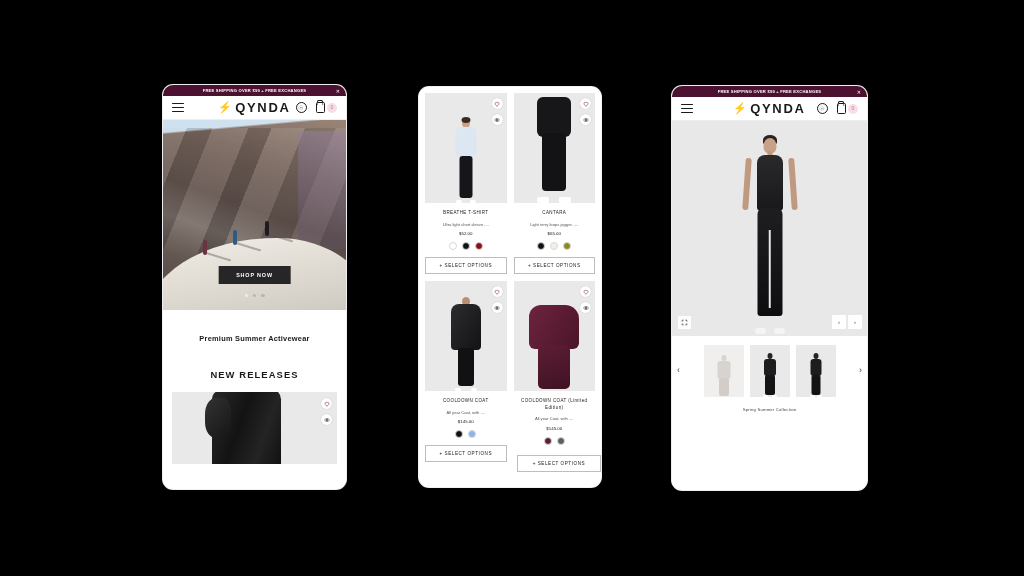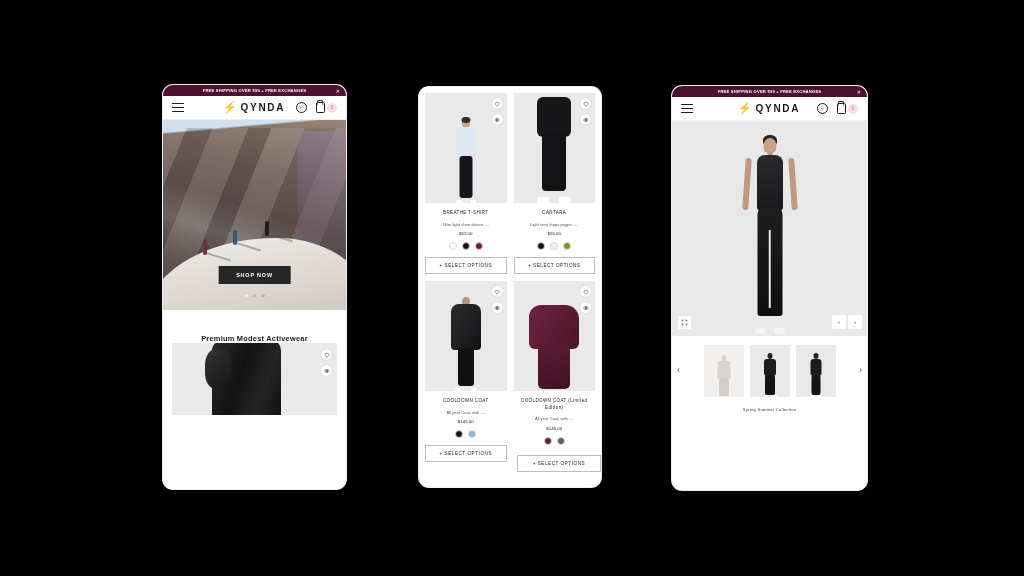--- a/index.html
+++ b/index.html
@@ -37,21 +37,21 @@
     padding: 0 9px; border-bottom: 1px solid #eee; position: relative;
   }
   .burger { width: 12px; display:flex; flex-direction: column; gap: 2.4px; }
   .burger i { display:block; height:1.4px; background:#1a1a1a; border-radius:1px; }
   .logo {
     position: absolute; left: 50%; transform: translateX(-50%);
     display: flex; align-items: center; gap: 3px;
   }
   .logo-mark { font-size: 11px; color:#1a1a1a; line-height:1; font-weight:700; }
   .logo-text {
-    font-size: 10px; font-weight: 700; letter-spacing: 1.7px; color: #1a1a1a;
+    font-size: 13px; font-weight: 700; letter-spacing: 1.7px; color: #1a1a1a;
   }
   .hdr-right { margin-left: auto; display: flex; align-items: center; gap: 9px; }
   .ico-acct {
     width: 11px; height: 11px; border-radius: 50%; border: 1.1px solid #1a1a1a;
     display:flex; align-items:center; justify-content:center;
     font-size: 6px; color:#1a1a1a; line-height:1;
   }
   .cart-wrap { display:flex; align-items:center; gap:2.5px; }
   .ico-bag {
     width: 9px; height: 11px; border: 1.2px solid #1a1a1a; border-radius: 1.5px;
@@ -274,21 +274,22 @@
         </div>
 
         <div class="hero-btn">SHOP NOW</div>
         <div class="hero-dots">
           <span class="on"></span>
           <span></span>
           <span></span>
         </div>
       </div>
 
-      <div class="tagline">Premium Modest Activewear</div>
+      <div class="tagline">Premium Summer Activewear</div>
+      <div class="sect-title">NEW RELEASES</div>
 
       <div class="nr-img">
         <div class="nr-coat"></div>
         <div class="nr-sleeve"></div>
         <div class="nr-acts">
           <div class="act">
             <svg viewBox="0 0 24 24" fill="none" stroke="#6d2340" stroke-width="2.2">
               <path d="M12 21s-8-5.3-8-11a4.6 4.6 0 018-3 4.6 4.6 0 018 3c0 5.7-8 11-8 11z"></path>
             </svg>
           </div>

